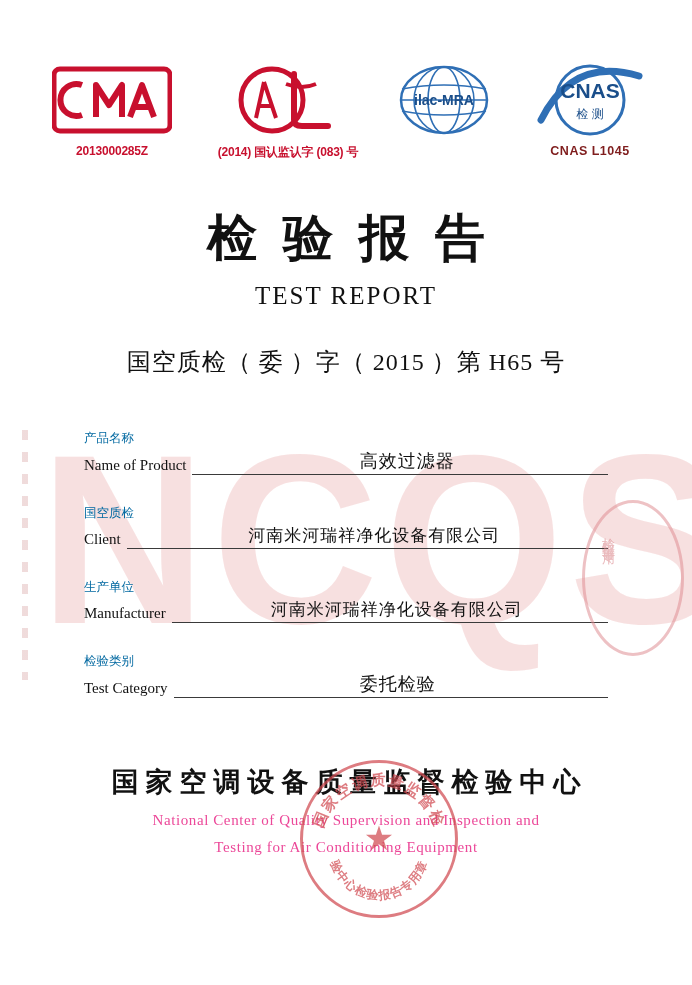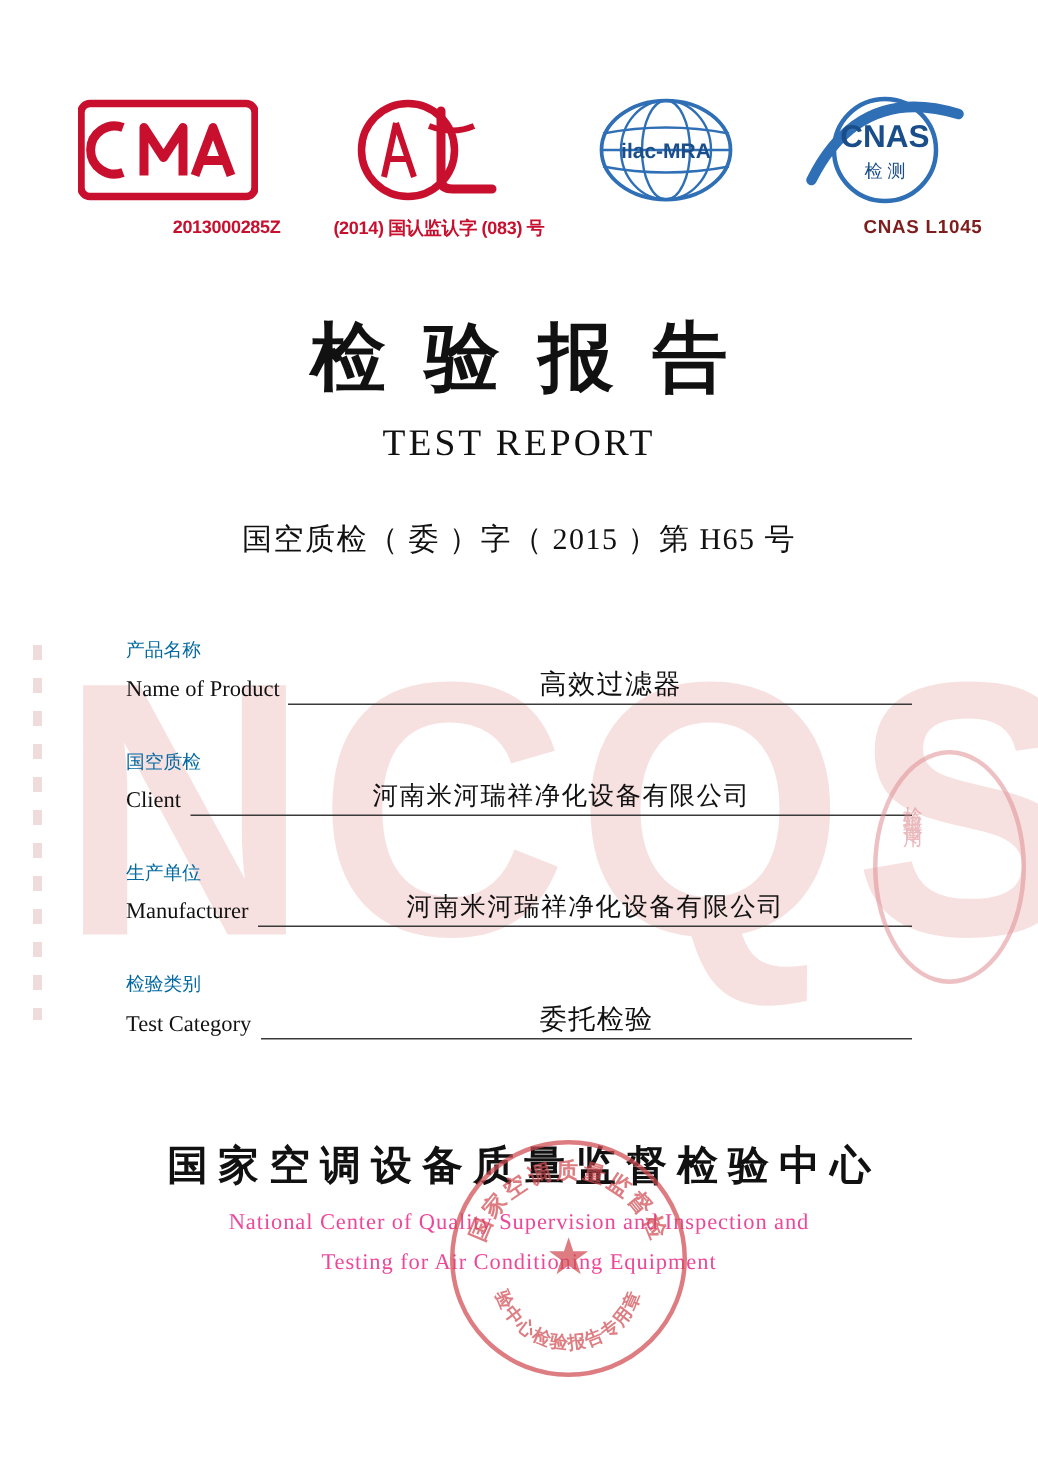--- a/index.html
+++ b/index.html
@@ -70,21 +70,20 @@
     align-items: center;
     justify-content: center;
   }
   .logo-caption {
     font-family: "Liberation Sans", sans-serif;
     font-size: 12px;
     font-weight: bold;
     color: #c8102e;
     margin-top: 6px;
     letter-spacing: -0.2px;
-    text-align: right;
   }
   .logo-caption.blue {
     color: #7f1d1d;
     font-size: 12.5px;
     letter-spacing: .5px;
   }
 
   
   .title-cn {
     position: relative;
@@ -106,21 +105,21 @@
     font-family: "Liberation Serif", serif;
     font-size: 25px;
     letter-spacing: 2px;
     color: #111;
   }
   .doc-number {
     position: relative;
     z-index: 2;
     text-align: center;
     margin-top: 36px;
-    font-size: 20px;
+    font-size: 24px;
     letter-spacing: 1px;
     color: #111;
   }
 
   
   .fields {
     position: relative;
     z-index: 2;
     margin: 52px 84px 0 84px;
   }

